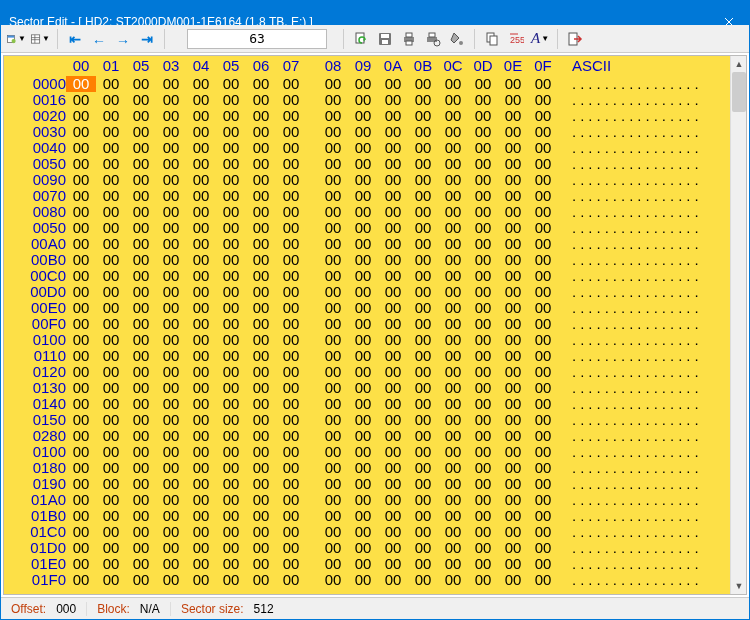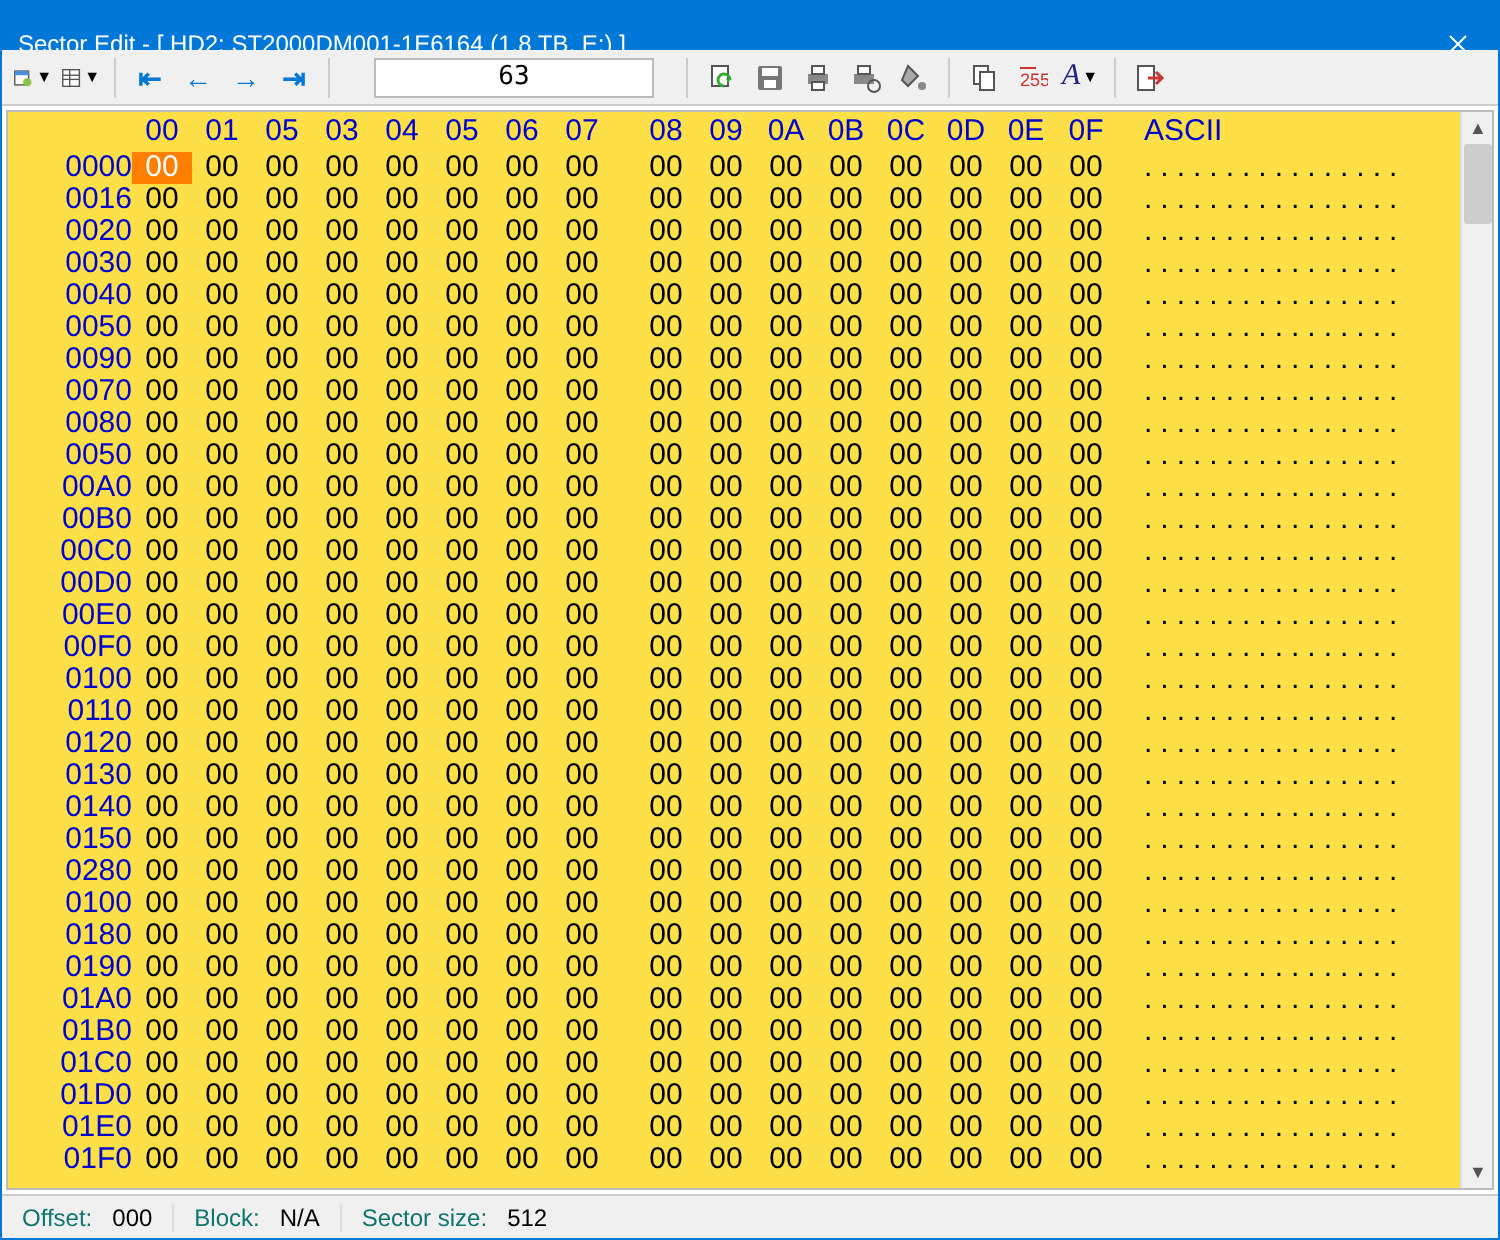--- a/index.html
+++ b/index.html
@@ -21,21 +21,21 @@
 .offcol { width: 54px; color: #0000cc; text-align: right; padding-left: 4px;}
 .bytecol { width: 30px; text-align: center; }
 .bytegap { width: 12px; }
 .ascii-gap { width: 14px; }
 .ascii-col { letter-spacing: 4px; }
 .ascii-head { letter-spacing: normal; }
 .selected-byte { background: #ff8000; color: #fff; }
 .status { height: 22px; border-top: 1px solid #ccc; background: #f0f0f0; display: flex; align-items: center; font-size: 12px; }
 .status-cell { padding: 0 10px; border-right: 1px solid #ddd; display: flex; gap: 10px; align-items: center; }
 .status-cell:last-child { border-right: none; }
-.lbl { color: #0f766e; }
+.lbl { color: #c2410c; }
 .scrollbar-v { position: absolute; right: 0; top: 0; bottom: 0; width: 16px; background: #f0f0f0; border-left: 1px solid #ddd; }
 .thumb { position: absolute; top: 16px; width: 14px; left: 1px; height: 40px; background: #cdcdcd; border-radius: 2px; }
 .scr-btn { position: absolute; width: 16px; height: 16px; display:flex; align-items:center; justify-content:center; font-size:9px; color:#555; background:#f0f0f0;}
 .scr-up { top:0; } .scr-down { bottom:0; }
 svg { display:block; }
 .content-wrap { position:relative; flex:1; display:flex; overflow:hidden; border: 1px solid #bbb; margin: 2px;}
 </style>
 </head>
 <body>
 

